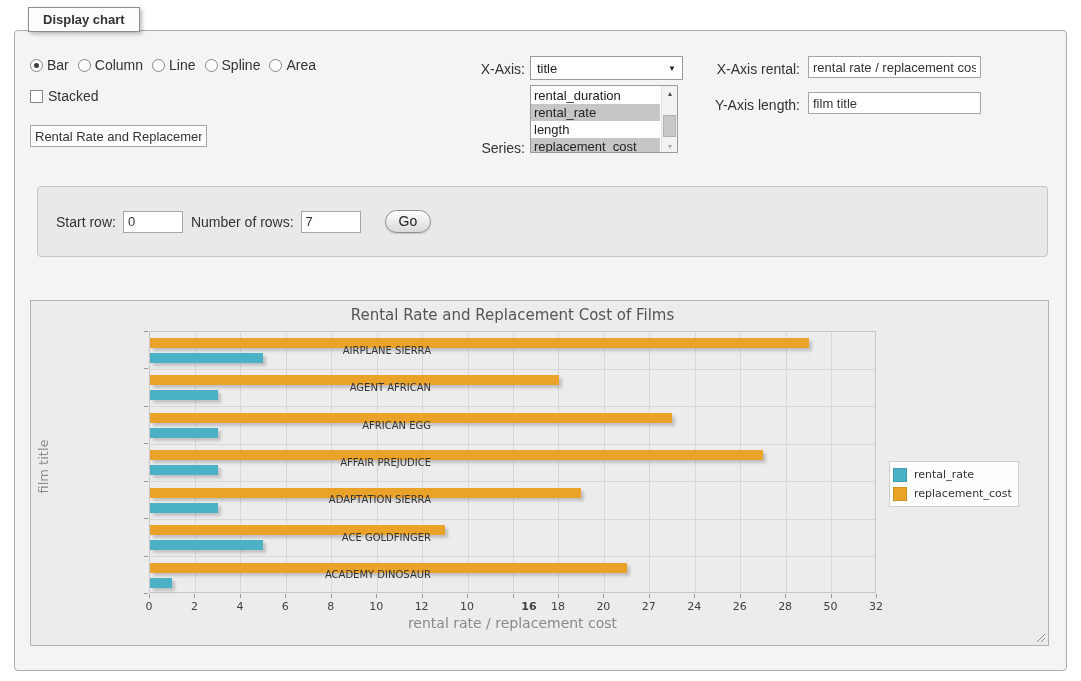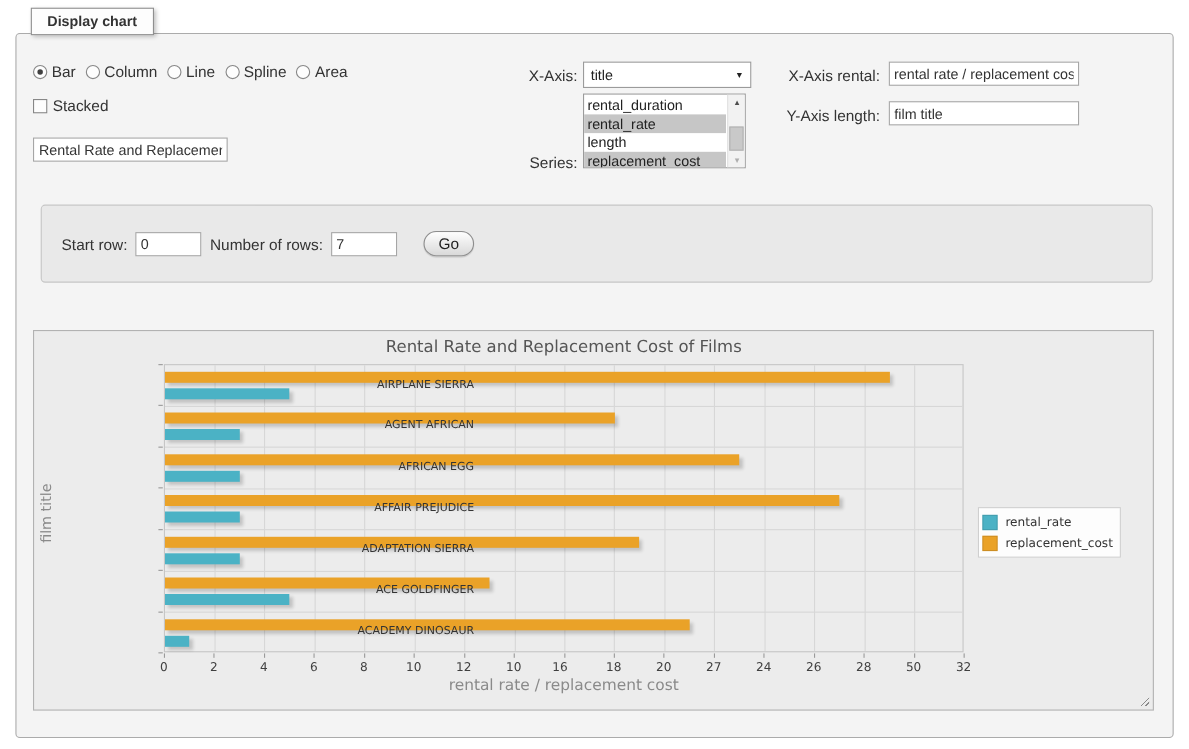--- a/index.html
+++ b/index.html
@@ -202,21 +202,21 @@
         <div class="tick-label" style="left: 254.312px; top: 299px;">6</div>
         <div class="tick-b" style="left: 299.75px; top: 293px;"></div>
         <div class="tick-label" style="left: 299.75px; top: 299px;">8</div>
         <div class="tick-b" style="left: 345.188px; top: 293px;"></div>
         <div class="tick-label" style="left: 345.188px; top: 299px;">10</div>
         <div class="tick-b" style="left: 390.625px; top: 293px;"></div>
         <div class="tick-label" style="left: 390.625px; top: 299px;">12</div>
         <div class="tick-b" style="left: 436.062px; top: 293px;"></div>
         <div class="tick-label" style="left: 436.062px; top: 299px;">10</div>
         <div class="tick-b" style="left: 481.5px; top: 293px;"></div>
-        <div class="tick-label" style="left: 478px; top: 299px;">16</div>
+        <div class="tick-label" style="left: 498px; top: 299px; font-weight: bold;">16</div>
         <div class="tick-b" style="left: 526.938px; top: 293px;"></div>
         <div class="tick-label" style="left: 526.938px; top: 299px; text-align: right;">18</div>
         <div class="tick-b" style="left: 572.375px; top: 293px;"></div>
         <div class="tick-label" style="left: 572.375px; top: 299px;">20</div>
         <div class="tick-b" style="left: 617.812px; top: 293px;"></div>
         <div class="tick-label" style="left: 617.812px; top: 299px;">27</div>
         <div class="tick-b" style="left: 663.25px; top: 293px;"></div>
         <div class="tick-label" style="left: 663.25px; top: 299px;">24</div>
         <div class="tick-b" style="left: 708.688px; top: 293px;"></div>
         <div class="tick-label" style="left: 708.688px; top: 299px;">26</div>

